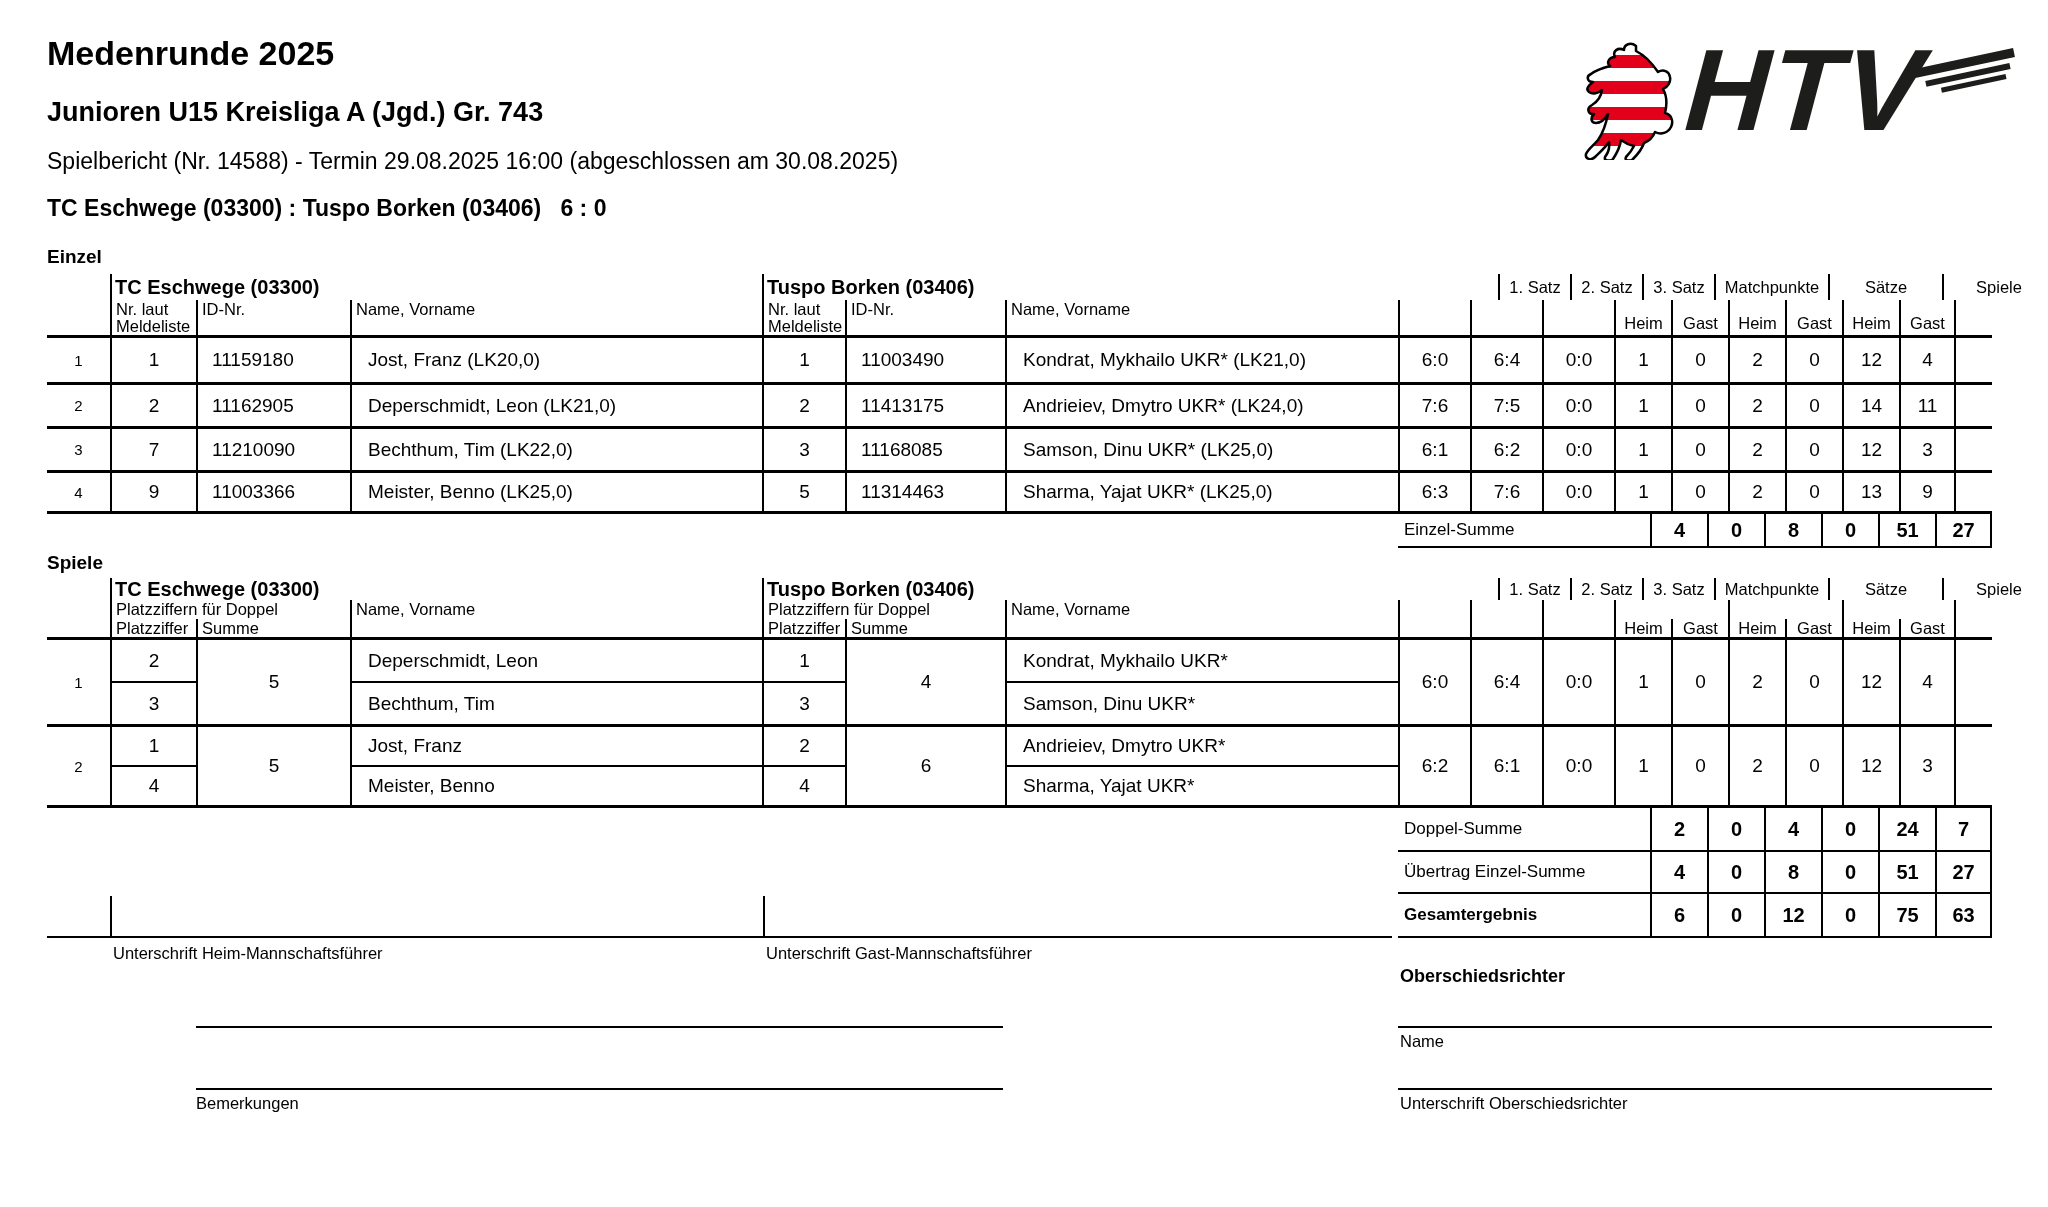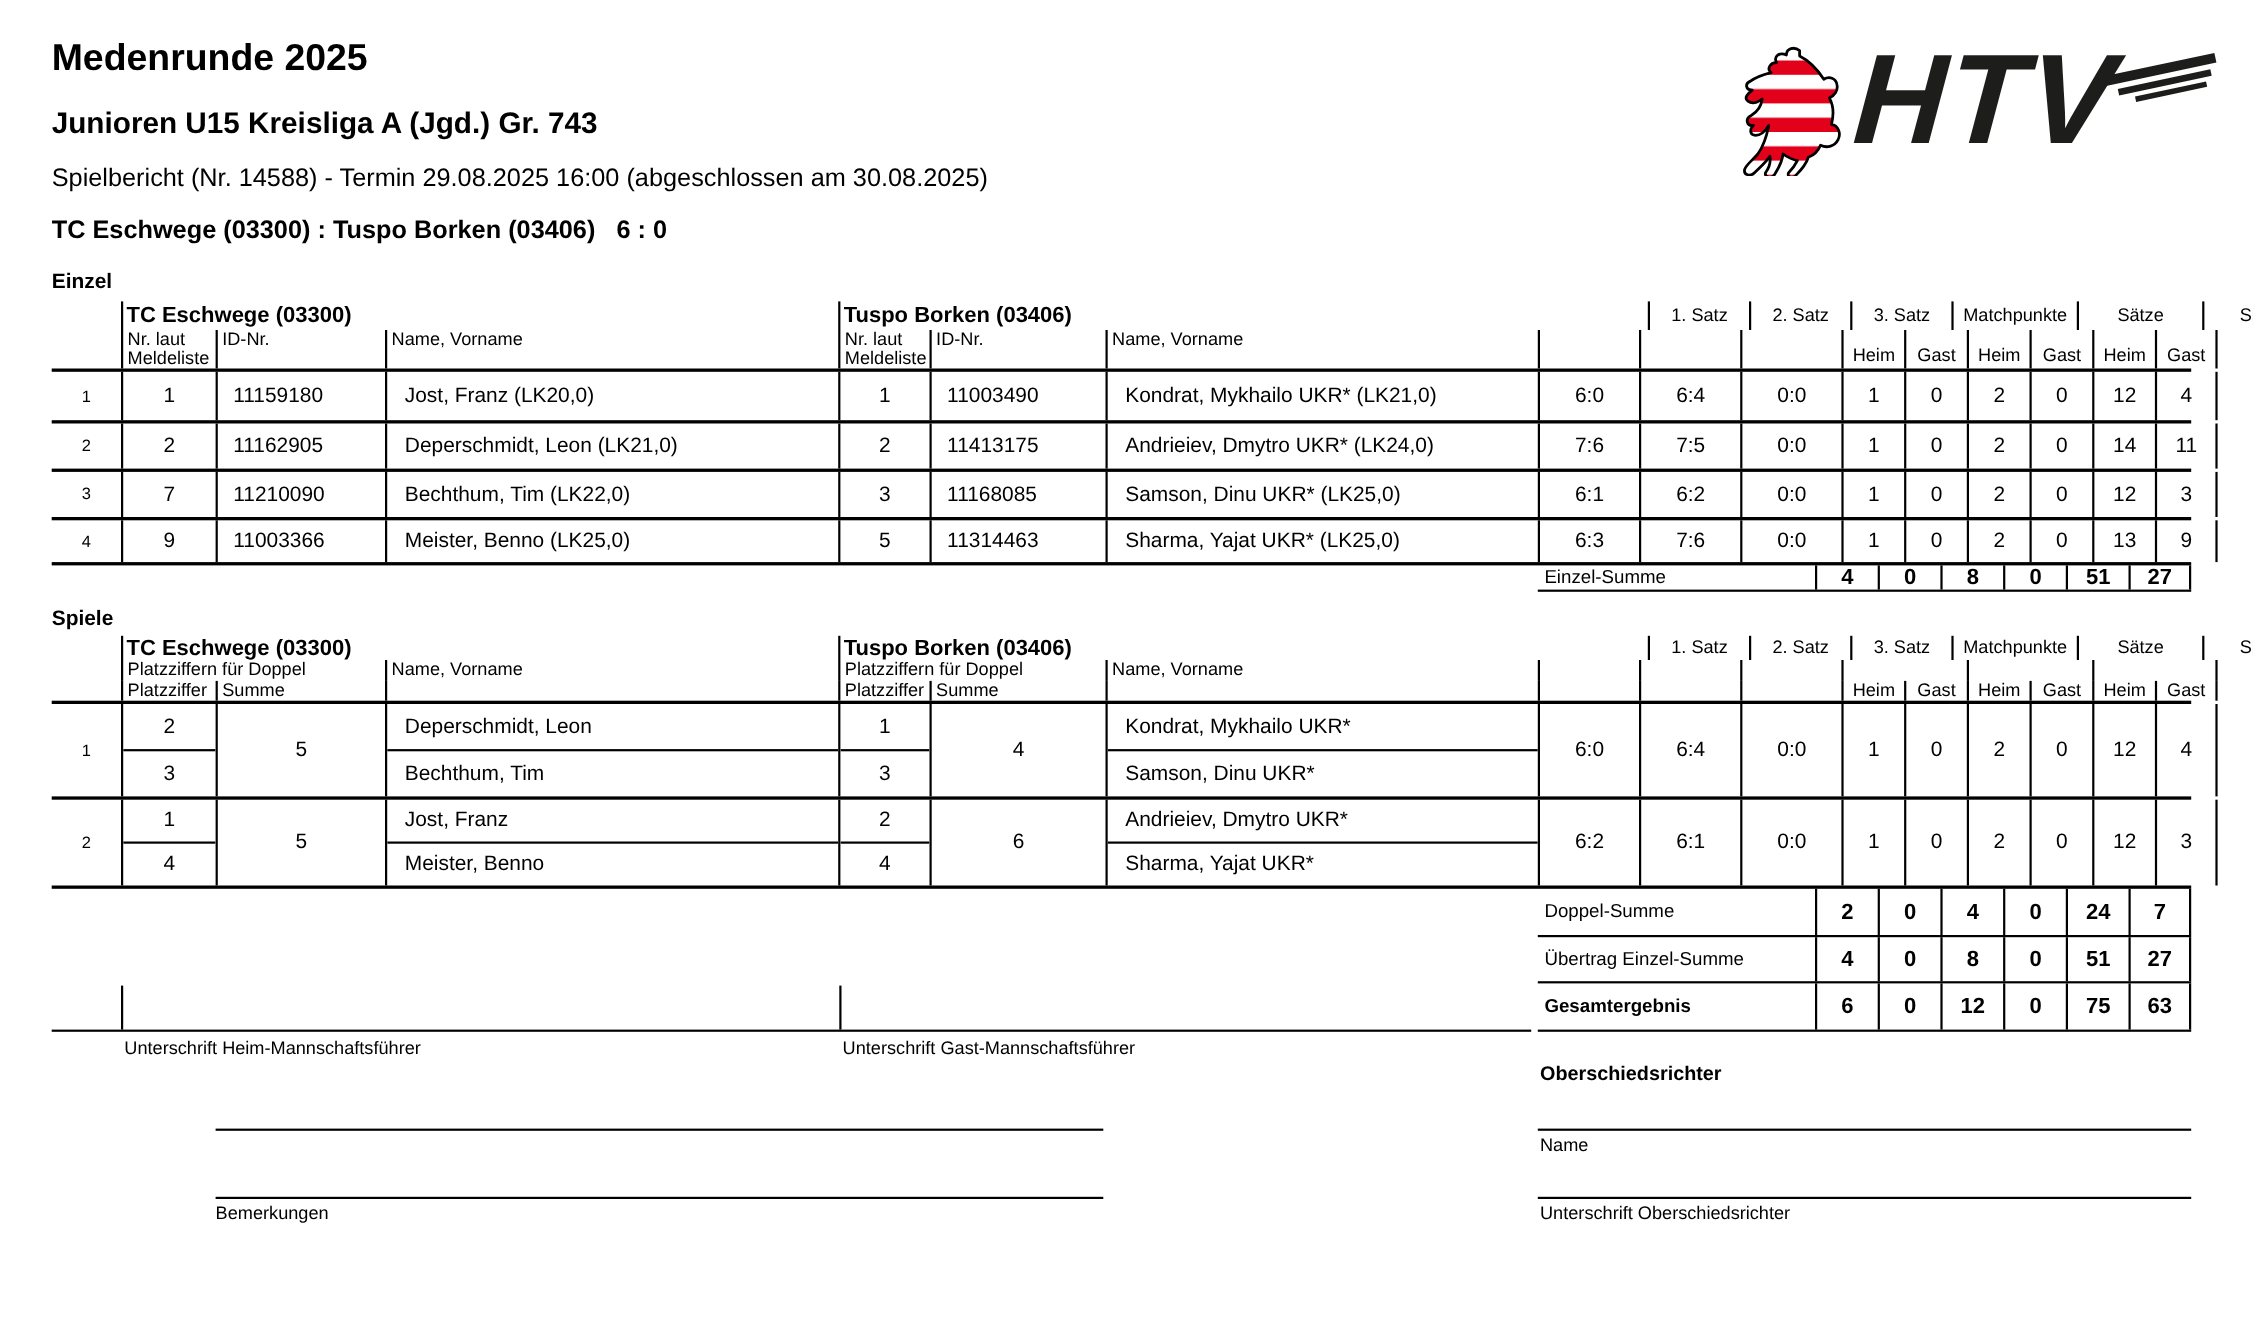--- a/index.html
+++ b/index.html
@@ -31,21 +31,21 @@
   .hb3{border-bottom:3px solid #000;}
   .tt3{border-top:3px solid #000;}
   .bb2{border-bottom:2px solid #000;}
   .ct{justify-content:center;}
   .lt{padding-left:16px;}
   .lid{padding-left:14px;}
   .bd{font-weight:bold;}
   
   .wpos{width:63px}.wnr{width:86px}.wid{width:154px}.wname{width:412px}
   .wnr2{width:83px}.wid2{width:160px}.wname2{width:393px}
-  .ws{width:92px}.whg{width:57px}.wg{width:114px}
+  .ws{width:72px}.whg{width:57px}.wg{width:114px}
   .wh{width:652px}.wgu{width:736px}.wpfd{width:240px}.wpfd2{width:243px}.wsl{width:252px}
   
   .tname{font-size:20px;font-weight:bold;padding-left:3px;}
   .hh{font-size:16.5px;line-height:17px;}
   .top{align-items:flex-start;padding-top:1px;padding-left:4px;}
   .bot{align-items:flex-end;padding-bottom:3px;}
   .stk2{flex-direction:column;align-items:flex-start;justify-content:flex-start;padding:1px 0 0 4px;}
   .cell{font-size:19px;}
   .pos{font-size:15px;justify-content:center;}
   .sumlab{font-size:17px;padding-left:6px;}
@@ -200,21 +200,21 @@
       <div class="c bl ws ct">7:6</div>
       <div class="c bl ws ct">0:0</div>
       <div class="c bl whg ct">1</div>
       <div class="c bl whg ct">0</div>
       <div class="c bl whg ct">2</div>
       <div class="c bl whg ct">0</div>
       <div class="c bl whg ct">13</div>
       <div class="c bl br whg ct">9</div>
     </div>
 
-    <div class="r sumrow bb2" style="height:24px">
+    <div class="r sumrow bb2" style="height:34px">
       <div class="c wsl sumlab">Einzel-Summe</div>
       <div class="c bl whg sumval">4</div>
       <div class="c bl whg sumval">0</div>
       <div class="c bl whg sumval">8</div>
       <div class="c bl whg sumval">0</div>
       <div class="c bl whg sumval">51</div>
       <div class="c bl br whg sumval">27</div>
     </div>
   </div>
 

